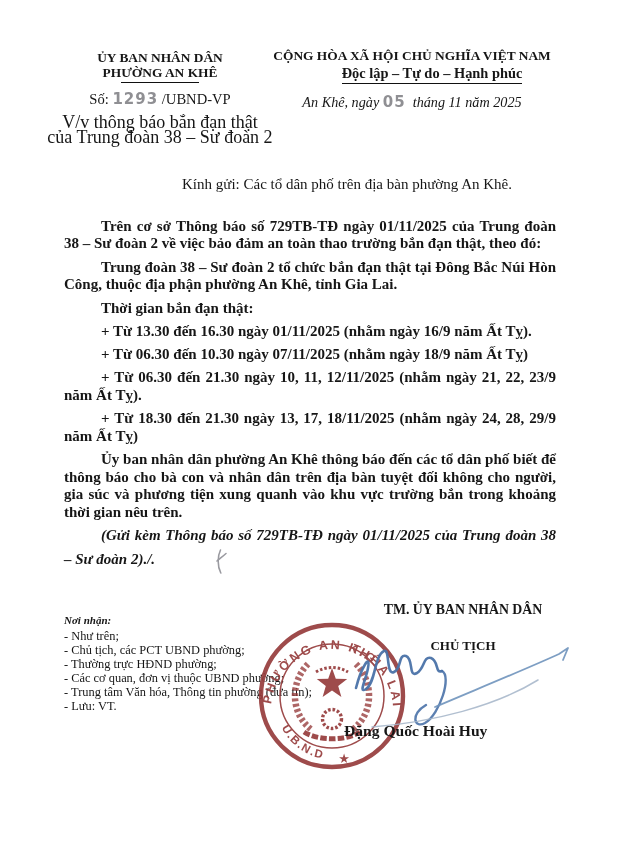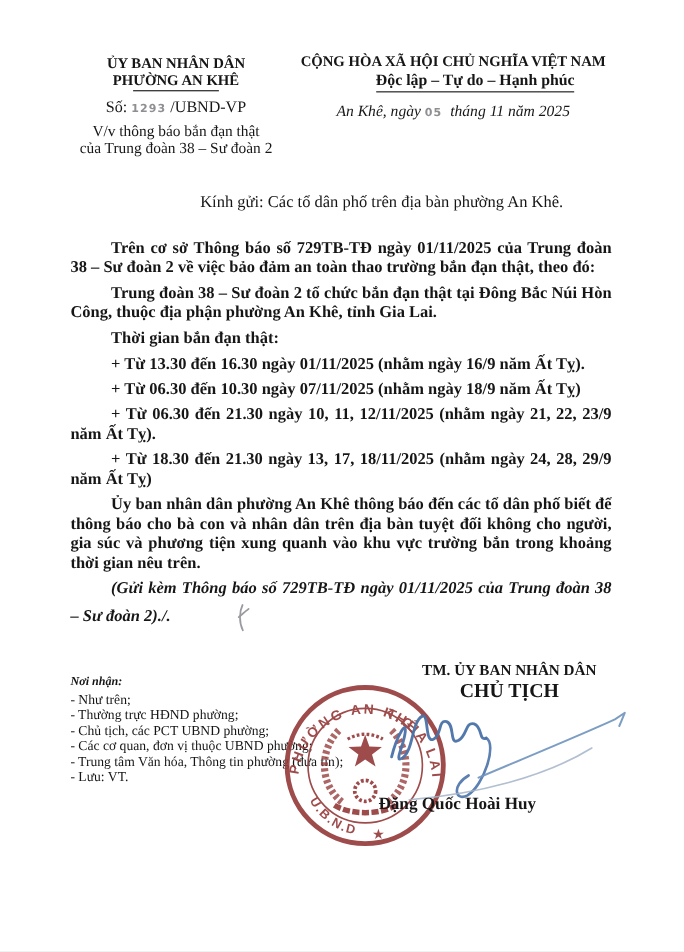--- a/index.html
+++ b/index.html
@@ -7,42 +7,42 @@
     position:relative;width:622px;height:865px;background:#ffffff;
     font-family:"Liberation Serif","DejaVu Serif",serif;color:#161616;
     overflow:hidden;margin:0 auto;
   }
   
   .hdr-left{position:absolute;left:42px;top:50px;width:236px;text-align:center;}
   .hdr-left .l1{font-weight:bold;font-size:13.4px;line-height:15px;text-align:center;}
   .hdr-left .l2{font-weight:bold;font-size:13.4px;line-height:15px;}
   .rule-short{width:78px;border-top:1px solid #111;margin:2px auto 0 auto;height:0;}
   .so-line{font-size:14.6px;margin-top:7px;}
-  .subject{font-size:14px;line-height:14.6px;margin-top:7px;}
+  .subject{font-size:18px;line-height:14.6px;margin-top:7px;}
   .hdr-right{position:absolute;left:254px;top:48px;width:316px;text-align:center;}
   .hdr-right .n1{font-weight:bold;font-size:13.4px;line-height:16px;}
   .hdr-right .n2{font-weight:bold;font-size:14.4px;line-height:17px;display:inline-block;
     border-bottom:1.4px solid #111;padding-bottom:1px;margin-left:40px;}
   .place-date{font-style:italic;font-size:14.2px;margin-top:9px;}
   .stamp-num{font-family:"DejaVu Sans",sans-serif;font-weight:bold;font-style:normal;
-    color:#8f8f93;font-size:10px;letter-spacing:1px;}
+    color:#8f8f93;font-size:15px;letter-spacing:1px;}
   
   .body-col{position:absolute;left:64px;top:176px;width:492px;
     font-size:15px;line-height:17.7px;text-align:justify;}
   .salutation{margin:0 0 24px 0;padding-left:118px;text-align:left;}
   .para{margin:0 0 5.5px 0;text-indent:37px;font-weight:bold;}
   .attach{font-style:italic;}
   .paraph{display:inline-block;vertical-align:middle;margin-left:22px;transform:translateY(3px);}
   
   .foot-left{position:absolute;left:64px;top:614px;width:272px;}
   .recip-title{font-weight:bold;font-style:italic;font-size:11px;margin-bottom:3px;}
   .recip-line{font-size:12.4px;line-height:14px;}
   .sig-head{position:absolute;left:346px;top:602px;width:234px;text-align:center;z-index:4;}
   .sig-head .o{font-weight:bold;font-size:13.8px;line-height:16px;}
-  .sig-head .t{font-weight:bold;font-size:18px;line-height:16px;margin-top:2px;}
+  .sig-head .t{font-weight:bold;font-size:13px;line-height:16px;margin-top:20px;}
   .signer{position:absolute;left:344px;top:722px;width:238px;text-align:left;
     font-weight:bold;font-size:15.6px;z-index:4;}
   .seal{position:absolute;left:256px;top:620px;width:152px;height:152px;z-index:2;opacity:0.92;}
   .signature{position:absolute;left:338px;top:630px;width:242px;height:108px;z-index:3;}
 </style>
 </head>
 <body>
 
 <div id="page">
 
@@ -77,22 +77,22 @@
             <g fill="none" stroke="#9a9aa0" stroke-width="1.6" stroke-linecap="round">
               <path d="M6.5,2 C3.5,8 3.2,18 6.8,25"></path>
               <path d="M3,13 C6,10.5 9.5,7.5 12,5.5"></path>
             </g>
           </svg></span></p>
   </div>
 
   <div class="foot-left">
     <div class="recip-title">Nơi nhận:</div>
     <div class="recip-line">- Như trên;</div>
+    <div class="recip-line">- Chủ tịch, các PCT UBND phường;</div>
     <div class="recip-line">- Thường trực HĐND phường;</div>
-    <div class="recip-line">- Chủ tịch, các PCT UBND phường;</div>
     <div class="recip-line">- Các cơ quan, đơn vị thuộc UBND phường;</div>
     <div class="recip-line">- Trung tâm Văn hóa, Thông tin phường (đưa tin);</div>
     <div class="recip-line">- Lưu: VT.</div>
   </div>
 
   <div class="sig-head">
     <div class="o">TM. ỦY BAN NHÂN DÂN</div>
     <div class="t">CHỦ TỊCH</div>
   </div>
 

